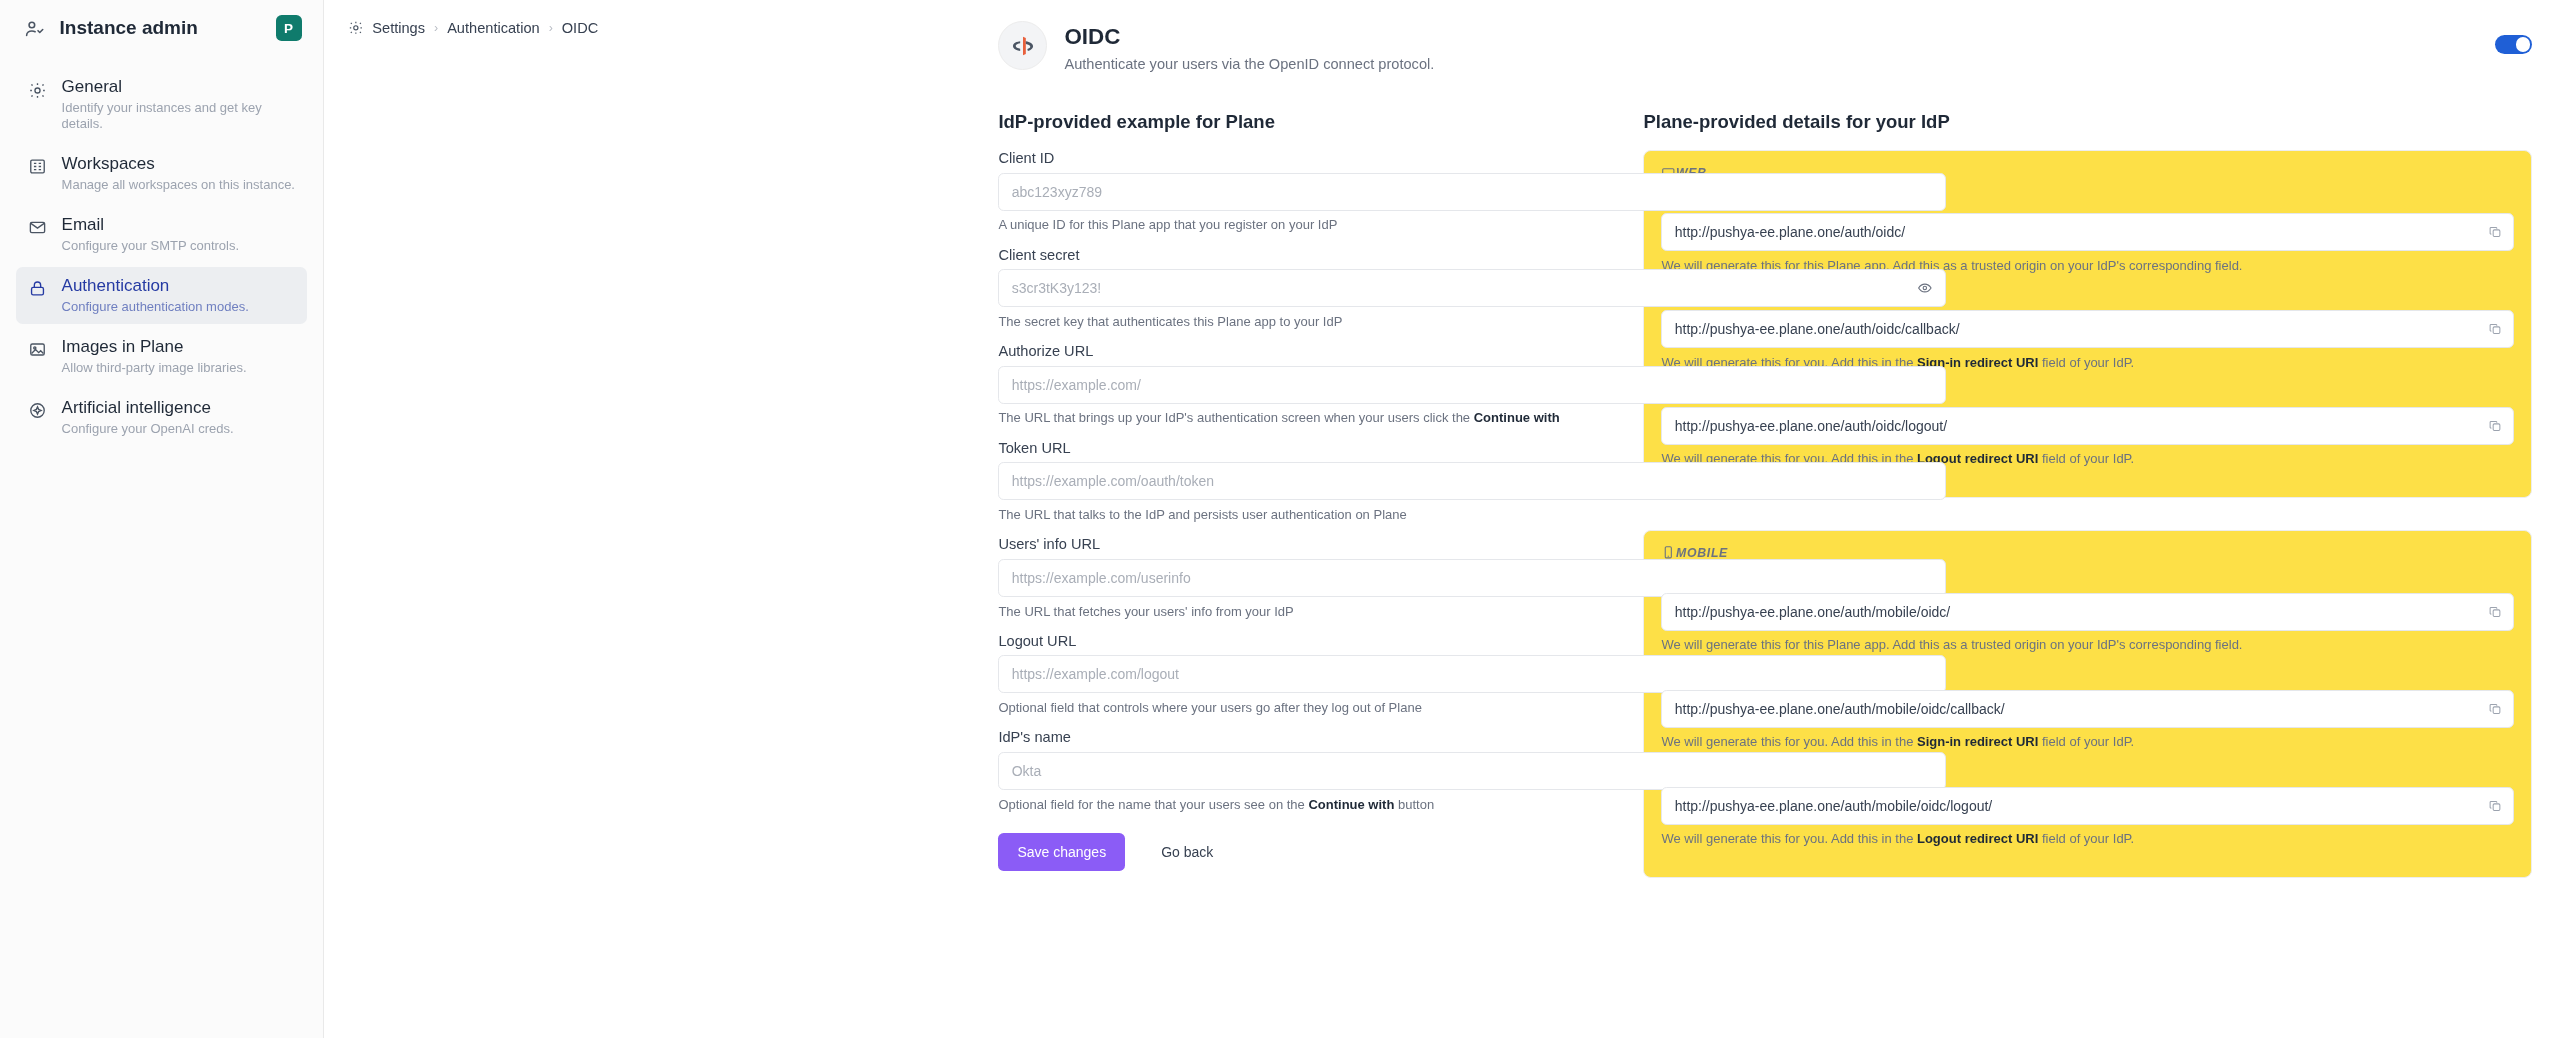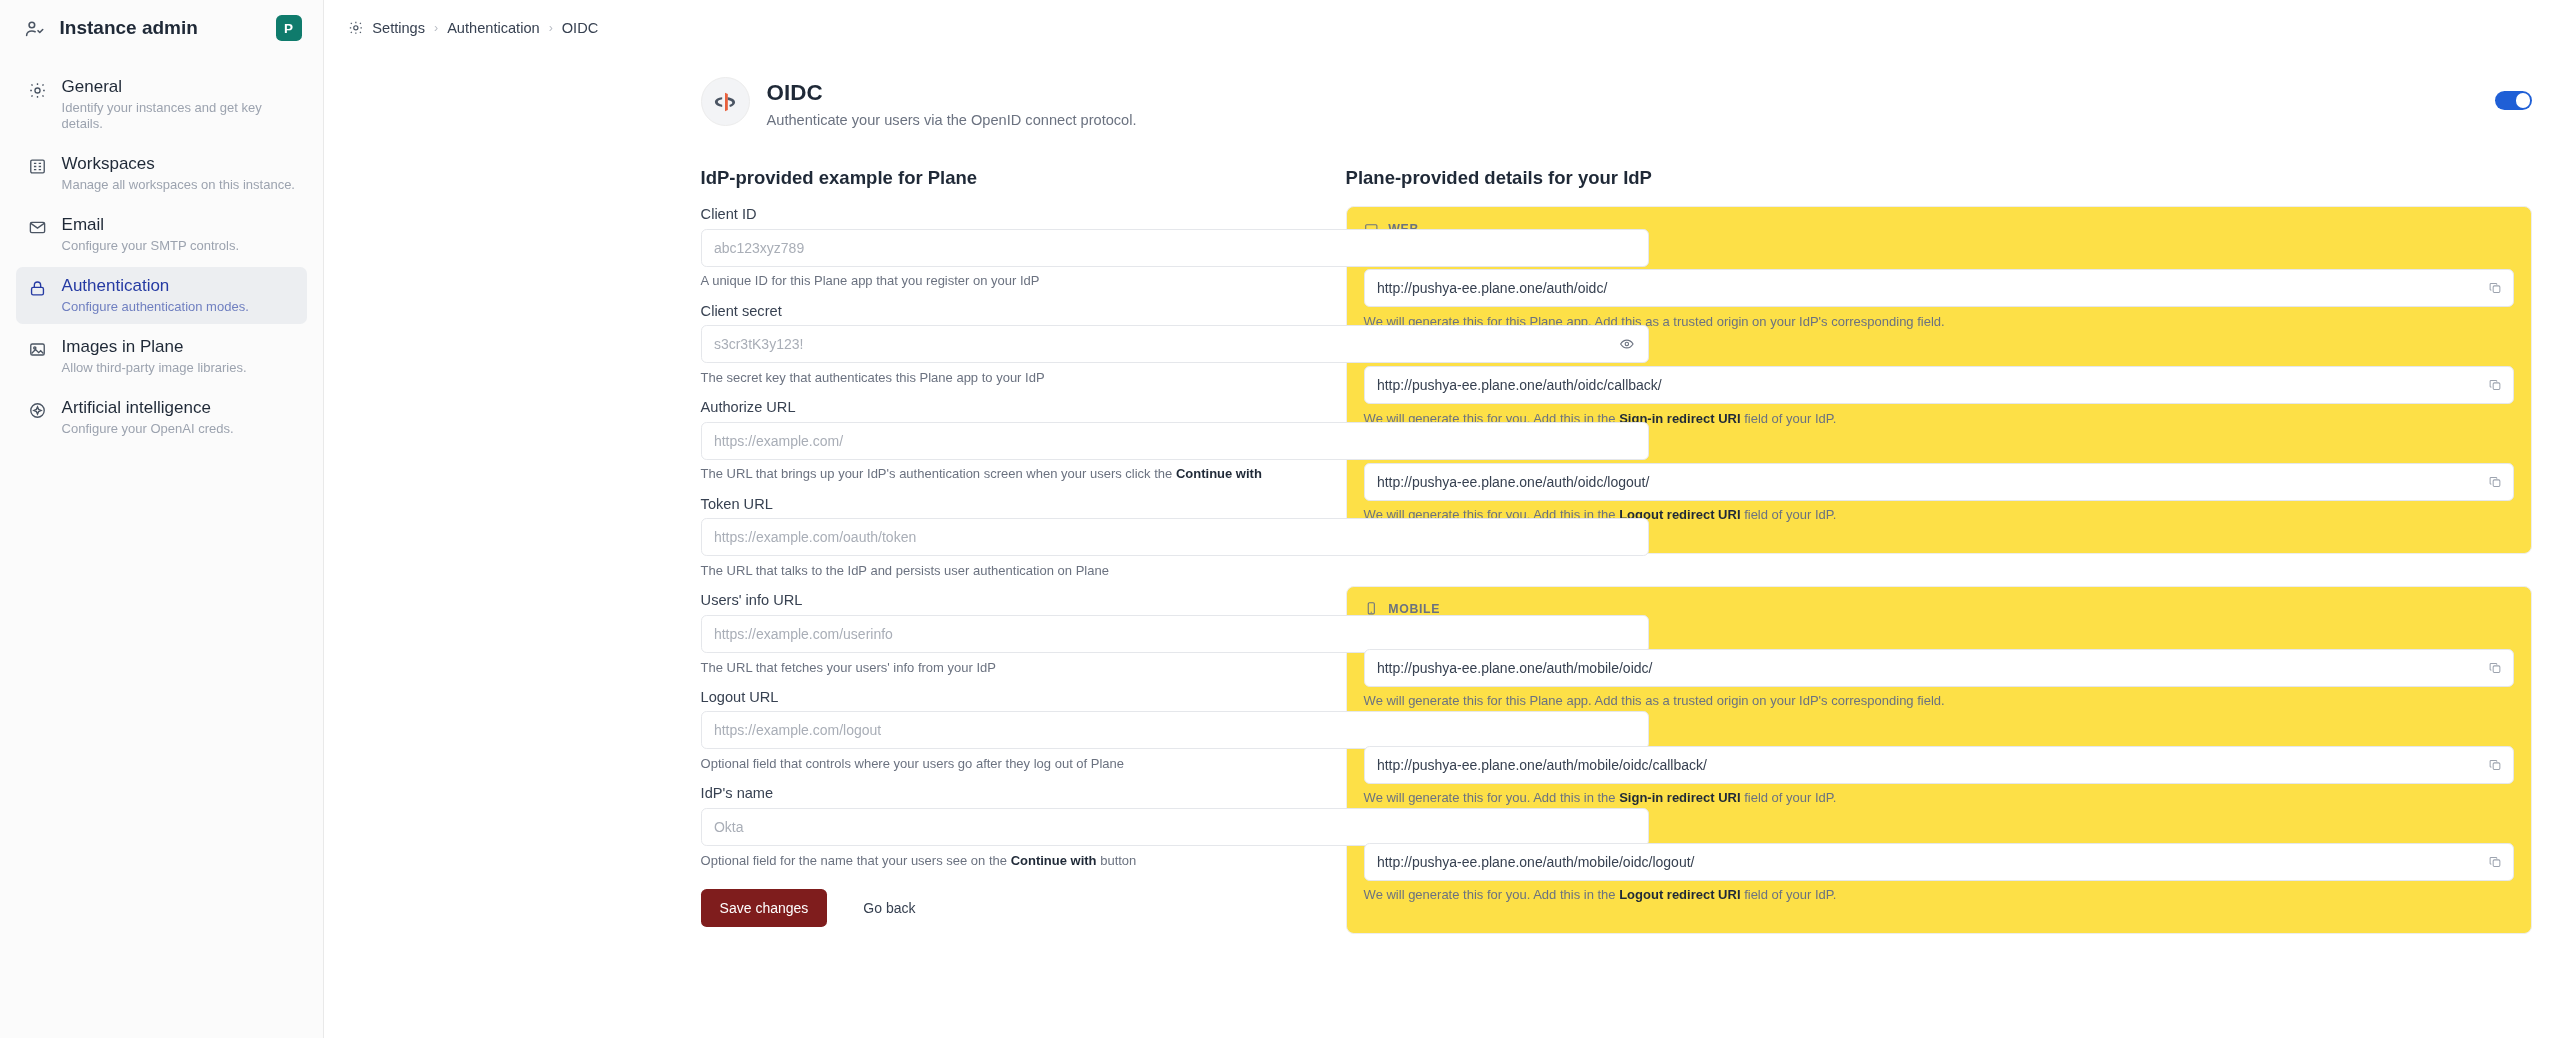--- a/index.html
+++ b/index.html
@@ -87,21 +87,21 @@
     color: #9ca3af;
     line-height: 1.2;
   }
   .nav-item.active .nav-desc { color: #6f7fc0; }
 
   
   .main {
     flex: 1;
     height: 100%;
     display: flex;
-    flex-direction: column;
+    flex-direction: row;
     overflow: hidden;
   }
   .breadcrumb {
     display: flex;
     align-items: center;
     gap: 9px;
     height: 56px;
     padding: 0 23.6px;
     font-size: 14.6px;
     color: #374151;
@@ -210,40 +210,40 @@
     font-size: 14px;
     border-radius: 5.6px;
     padding: 0 19px;
     height: 38px;
     display: flex;
     align-items: center;
     cursor: pointer;
     border: none;
     font-family: "Liberation Sans", sans-serif;
   }
-  .btn-primary { background: #7f1d1d; color: #fff; font-weight: 500;}
+  .btn-primary { background: #8b5cf6; color: #fff; font-weight: 500;}
   .btn-ghost { background: transparent; color: #374151; }
 
   
   .panel {
     background: #fde047;
     border: 1.1px solid #ededed;
     border-radius: 7.9px;
     padding: 0 0 15.7px 0;
     margin-bottom: 32px;
   }
   .panel-head {
     display: flex;
     align-items: center;
-    gap: 10px;
     padding: 14.6px 17px 10px 17px;
     font-size: 12.3px;
     letter-spacing: 0.7px;
     color: #6b7280;
     font-weight: 600;
+    font-style: italic;
   }
   .panel-head .pi { color: #6b7280; display: flex; }
   .panel-body { padding: 0 17px; }
   .panel-label {
     font-size: 14.6px;
     color: #374151;
     margin-bottom: 6.7px;
   }
   .copy-input {
     position: relative;

